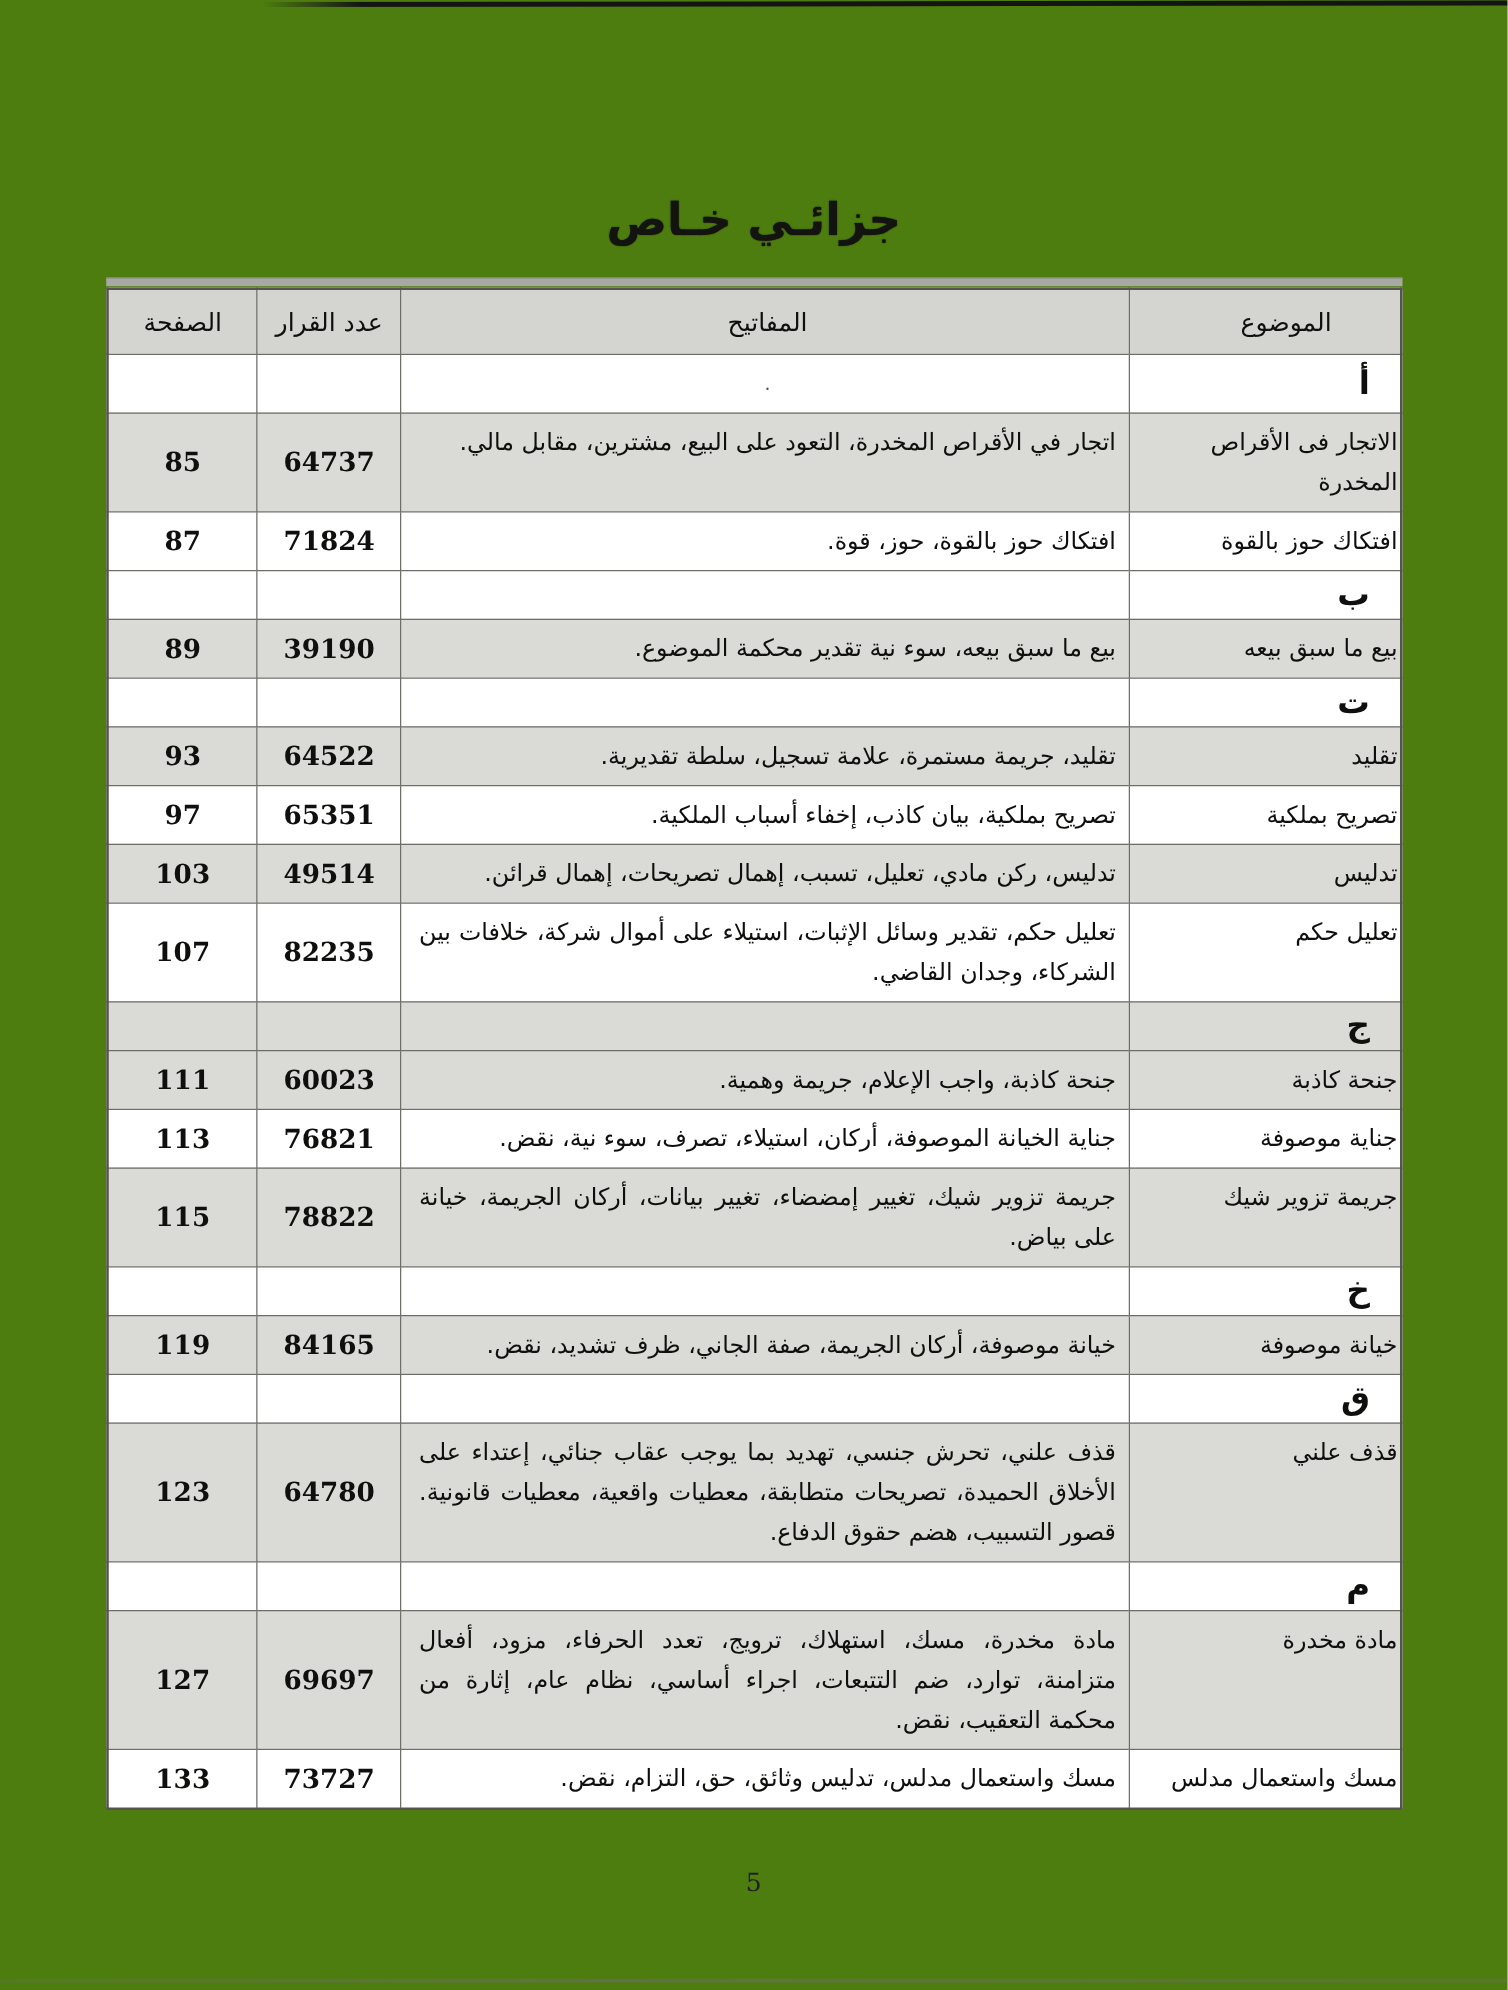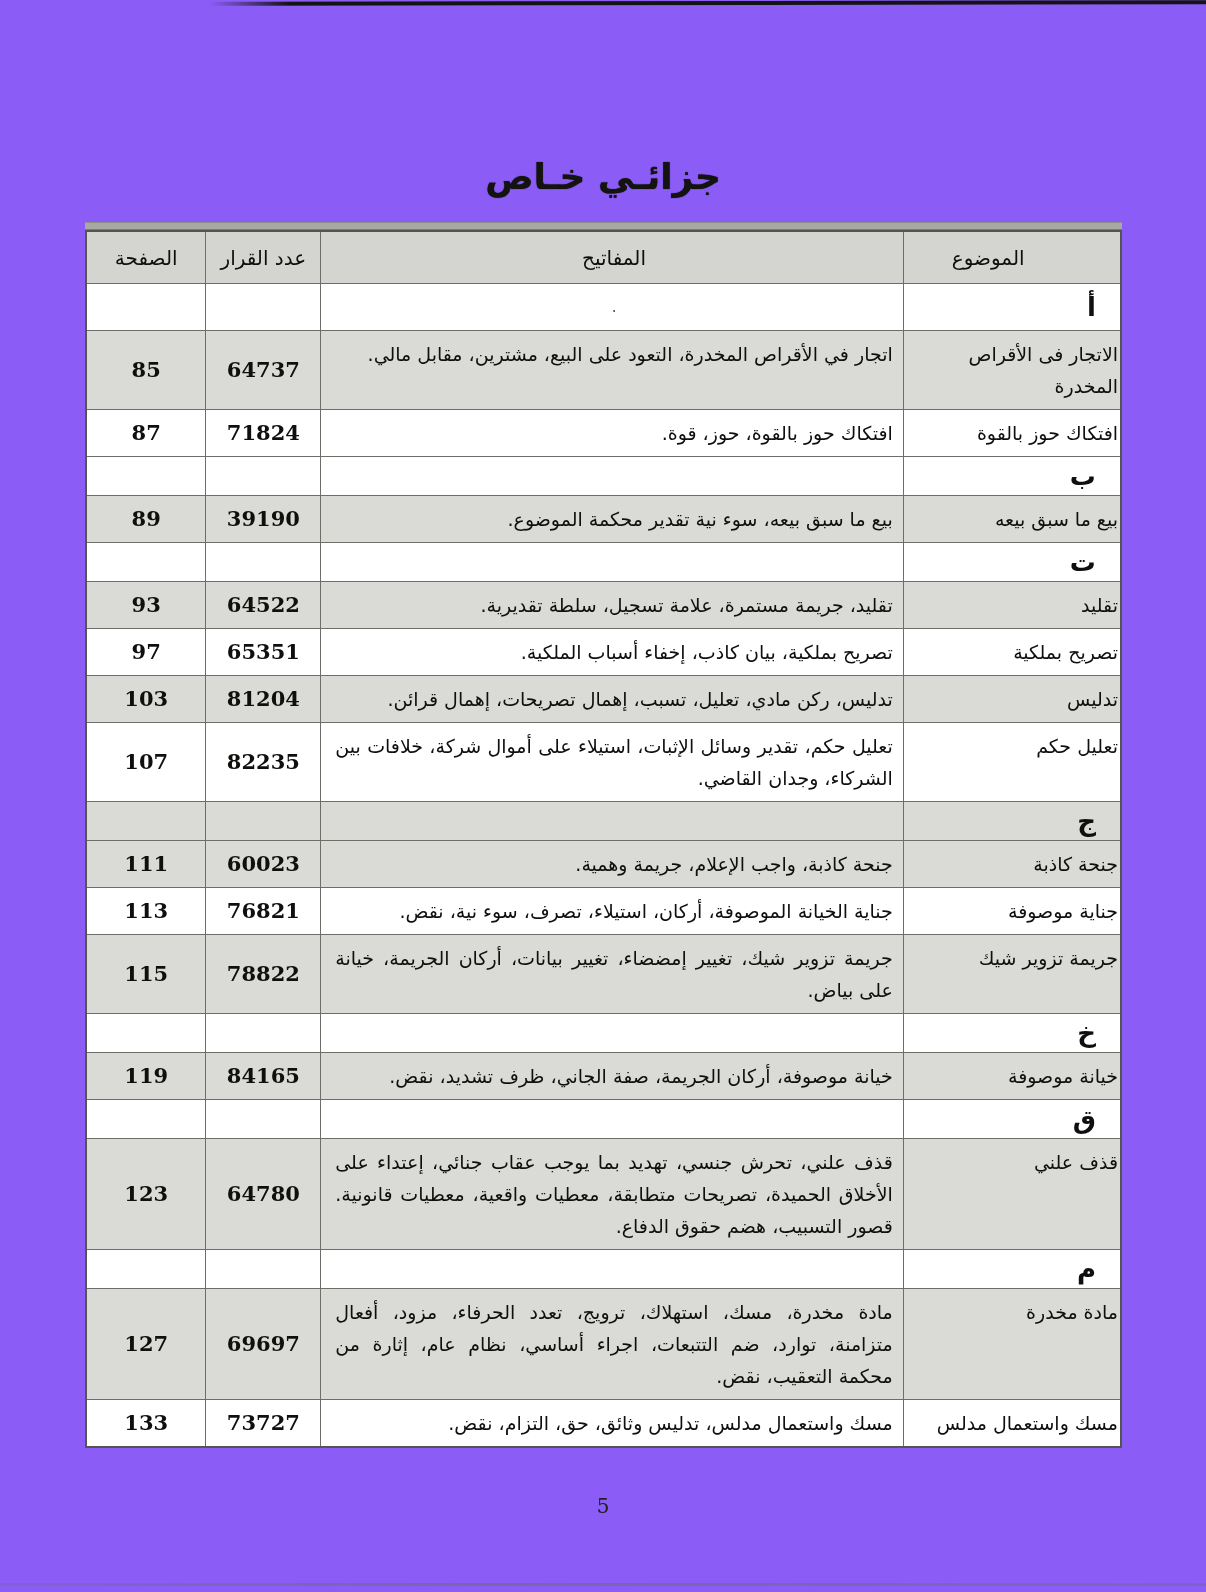--- a/index.html
+++ b/index.html
@@ -10,21 +10,21 @@
   }
   *{margin:0;padding:0;box-sizing:border-box;}
   body{
     width:1206px;height:1592px;
     font-family:"DejaVu Sans",sans-serif;
     background:#e9e9e7;
   }
   .sheet{
     position:relative;
     width:1206px;height:1592px;
-    background:#8b5cf6;
+    background:#4d7c0f;
     overflow:hidden;
   }
   
   .scan-top{
     position:absolute;top:1px;left:210px;right:0;height:4px;
     background:linear-gradient(to left, #141414 92%, rgba(20,20,20,0));
     transform:rotate(-0.08deg);
   }
   .scan-bottom{
     position:absolute;top:1583px;left:0;right:0;height:3px;
@@ -58,21 +58,21 @@
     vertical-align:top;
     color:#0f0f0d;
   }
   thead tr{background:var(--header-shade);}
   th{
     font-size:20px;font-weight:normal;
     padding:14px 10px 12px 10px;
     height:52px;
     margin-left:16px;
   }
-  th.c-subject{text-align:left;padding-right:14px;padding-left:48px;}
+  th.c-subject{text-align:center;padding-right:14px;padding-left:48px;}
   th.c-keys{text-align:center;padding-left:14px;}
   th.c-decision,th.c-page{text-align:center;}
   tr.shaded{background:var(--shade);}
   td.c-subject{
     font-size:19px;line-height:32px;
     text-align:right;padding:7px 2px 7px 8px;
   }
   td.c-keys{
     font-size:19px;line-height:32px;
     text-align:justify;padding:7px 10px 7px 14px;
@@ -173,21 +173,21 @@
   </tr>
           <tr>
     <td class="c-subject">تصريح بملكية</td>
     <td class="c-keys">تصريح بملكية، بيان كاذب، إخفاء أسباب الملكية.</td>
     <td class="c-decision">65351</td>
     <td class="c-page">97</td>
   </tr>
           <tr class="shaded">
     <td class="c-subject">تدليس</td>
     <td class="c-keys">تدليس، ركن مادي، تعليل، تسبب، إهمال تصريحات، إهمال قرائن.</td>
-    <td class="c-decision">81204</td>
+    <td class="c-decision">49514</td>
     <td class="c-page">103</td>
   </tr>
           <tr>
     <td class="c-subject">تعليل حكم</td>
     <td class="c-keys">تعليل حكم، تقدير وسائل الإثبات، استيلاء على أموال شركة، خلافات بين الشركاء، وجدان القاضي.</td>
     <td class="c-decision">82235</td>
     <td class="c-page">107</td>
   </tr>
           <tr class="section-row shaded">
     <td class="c-subject section-letter">ج</td>

